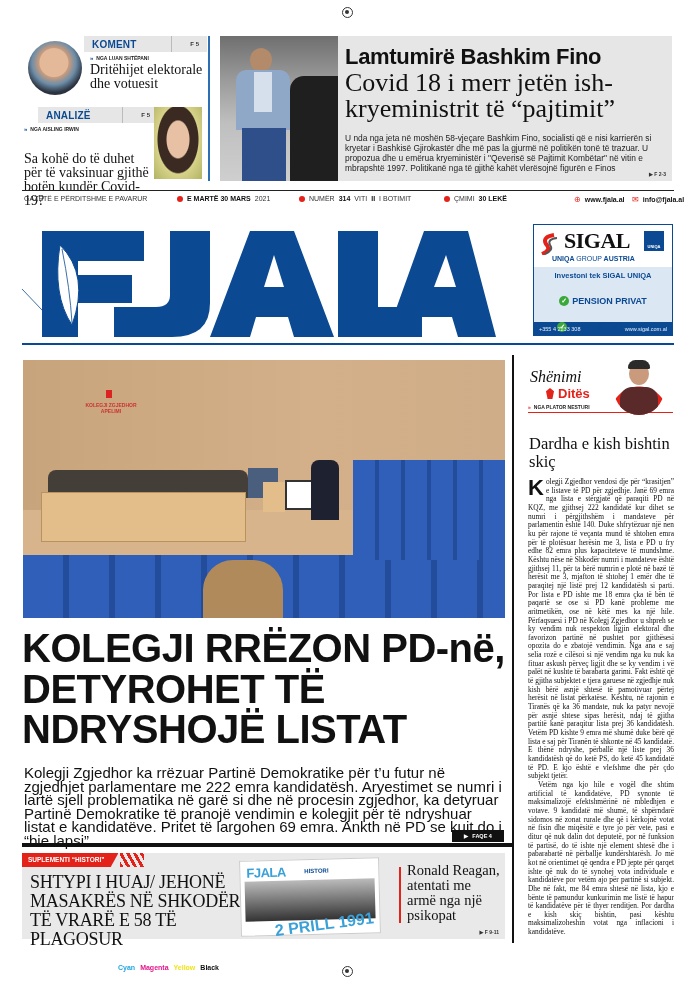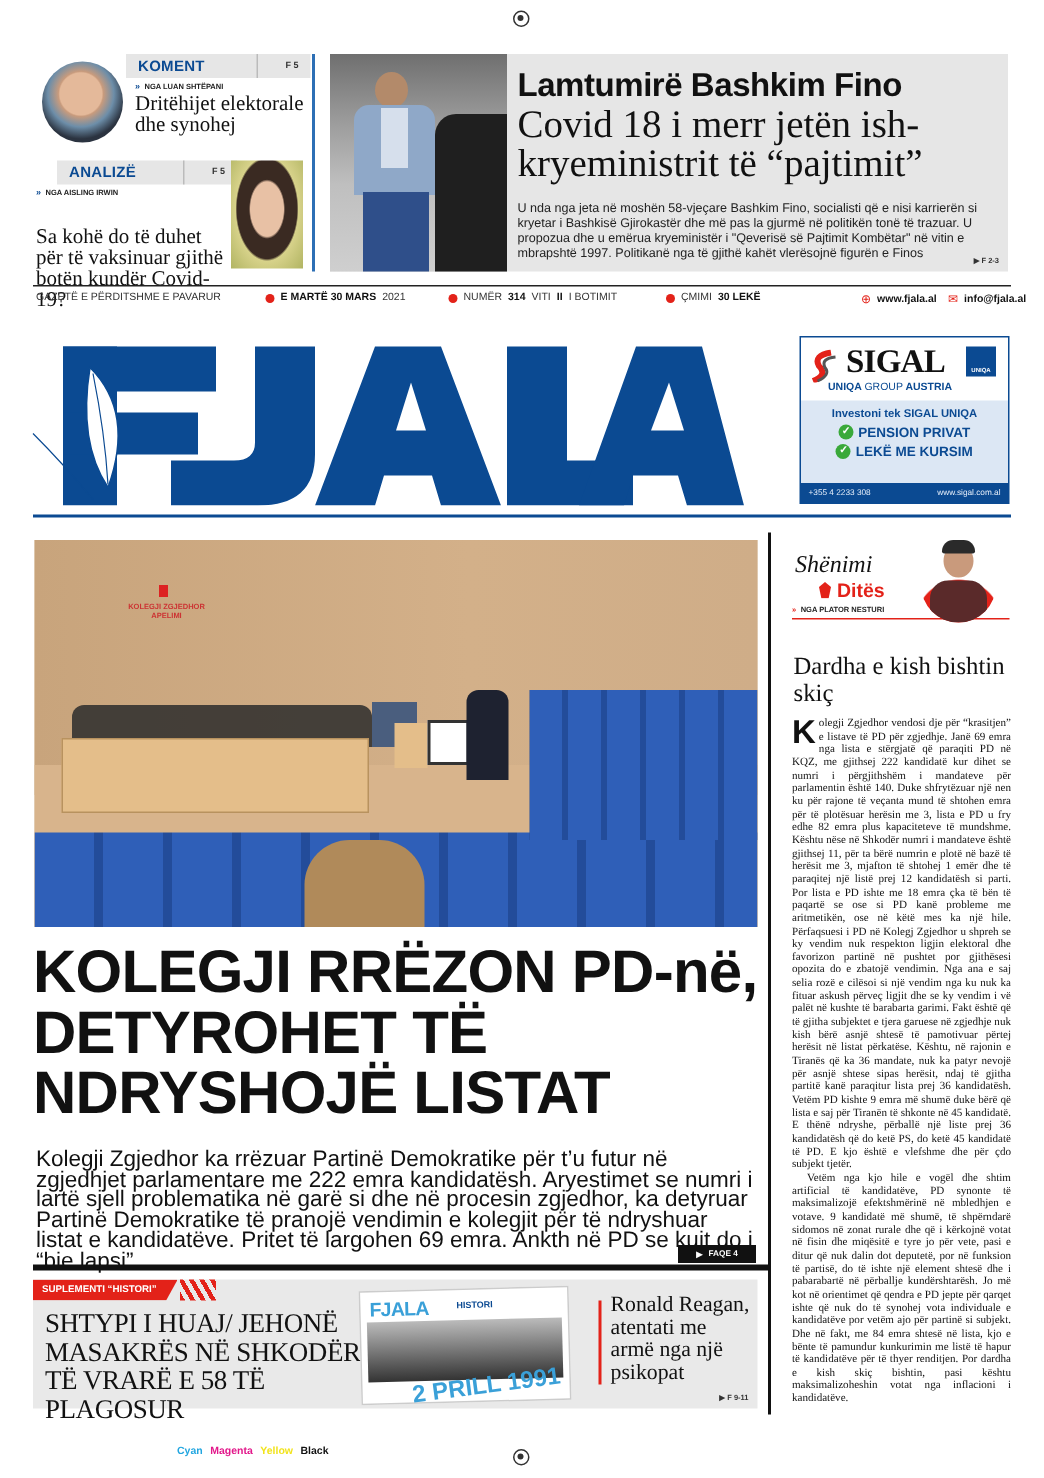--- a/index.html
+++ b/index.html
@@ -39,21 +39,21 @@
 
 
 .ad{left:533px;top:224px;width:140px;height:112px;border:1px solid #0b4a92;background:#fff}
 .ad-top{height:42px;position:relative}
 .ad-sigal{position:absolute;left:30px;top:3px;font-family:"Liberation Serif",serif;font-size:22px;font-weight:bold;color:#111;letter-spacing:-.5px}
 .ad-swirl{position:absolute;left:6px;top:8px;width:20px;height:22px}
 .ad-uniqa-box{position:absolute;right:8px;top:6px;width:20px;height:20px;background:#0b4a92;color:#fff;font-size:4px;text-align:center;padding-top:13px;font-weight:bold}
 .ad-group{position:absolute;left:18px;top:30px;font-size:7px;font-weight:bold;color:#0b4a92;white-space:nowrap}
 .ad-mid{background:#dce7f4;height:55px;text-align:center;padding-top:4px}
 .ad-invest{font-size:7.5px;color:#0b4a92;font-weight:bold}
-.ad-line{font-size:9px;color:#0b4a92;font-weight:900;display:flex;align-items:center;justify-content:center;gap:3px;margin-top:3px}
+.ad-line{font-size:9px;color:#0b4a92;font-weight:900;display:flex;align-items:center;justify-content:center;gap:3px;margin-top:16px}
 .check{width:10px;height:10px;border-radius:50%;background:#3aa93a;color:#fff;font-size:7px;line-height:10px;text-align:center;display:inline-block}
 .ad-foot{background:#0b4a92;height:14px;display:flex;justify-content:space-between;align-items:center;padding:0 5px;font-size:5.5px;color:#e6eefa}
 
 
 .main-photo{left:23px;top:360px;width:482px;height:258px;overflow:hidden;background:#c9a77f}
 
 .headline{left:22px;top:628px;width:490px;font-size:40px;line-height:40.5px;font-weight:900;color:#111;letter-spacing:-.5px;text-transform:none}
 .deck{left:24px;top:766px;width:482px;font-size:15px;line-height:13.6px;color:#111}
 .faqe-tag{left:452px;top:830px;width:52px;height:12px;background:#111;color:#fff;font-size:5.5px;font-weight:bold;display:flex;align-items:center;justify-content:center;gap:4px}
 .thick-rule{left:22px;top:843px;width:490px;height:4px;background:#111}
@@ -97,21 +97,21 @@
 <div class="abs" style="left:22px;top:36px;width:185px;height:60px">
   <div class="abs photo-circle" style="left:6px;top:5px;width:54px;height:54px;background:radial-gradient(circle at 48% 40%,#e4b99a 0 14px,#c89b7d 15px,#6d8ea9 22px,#2b3340 30px);"></div>
   <div class="tease-bar abs" style="left:62px;top:0;width:123px">
     <span class="tease-label">KOMENT</span>
     <span class="tease-page">F 5</span>
   </div>
   <div class="abs byline" style="left:68px;top:19px">
     <span class="arr">»</span>
     <span>NGA LUAN SHTËPANI</span>
   </div>
-  <div class="abs tease-title" style="left:68px;top:27px;width:118px">Dritëhijet elektorale dhe synohej</div>
+  <div class="abs tease-title" style="left:68px;top:27px;width:118px">Dritëhijet elektorale dhe votuesit</div>
 </div>
 
 <div class="abs" style="left:22px;top:107px;width:185px;height:76px">
   <div class="tease-bar abs" style="left:16px;top:0;width:120px">
     <span class="tease-label">ANALIZË</span>
     <span class="tease-page">F 5</span>
   </div>
   <div class="abs byline" style="left:2px;top:19px">
     <span class="arr">»</span>
     <span>NGA AISLING IRWIN</span>

